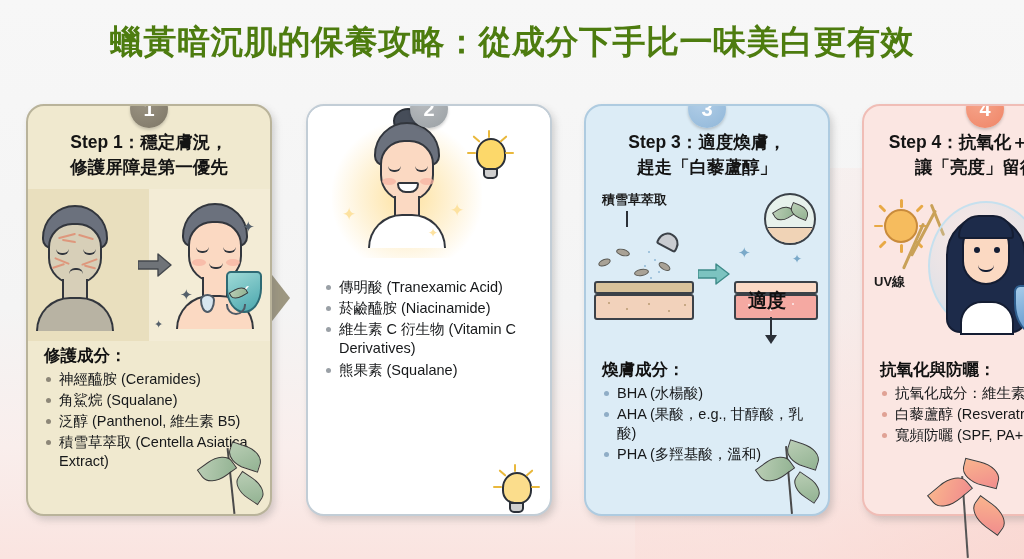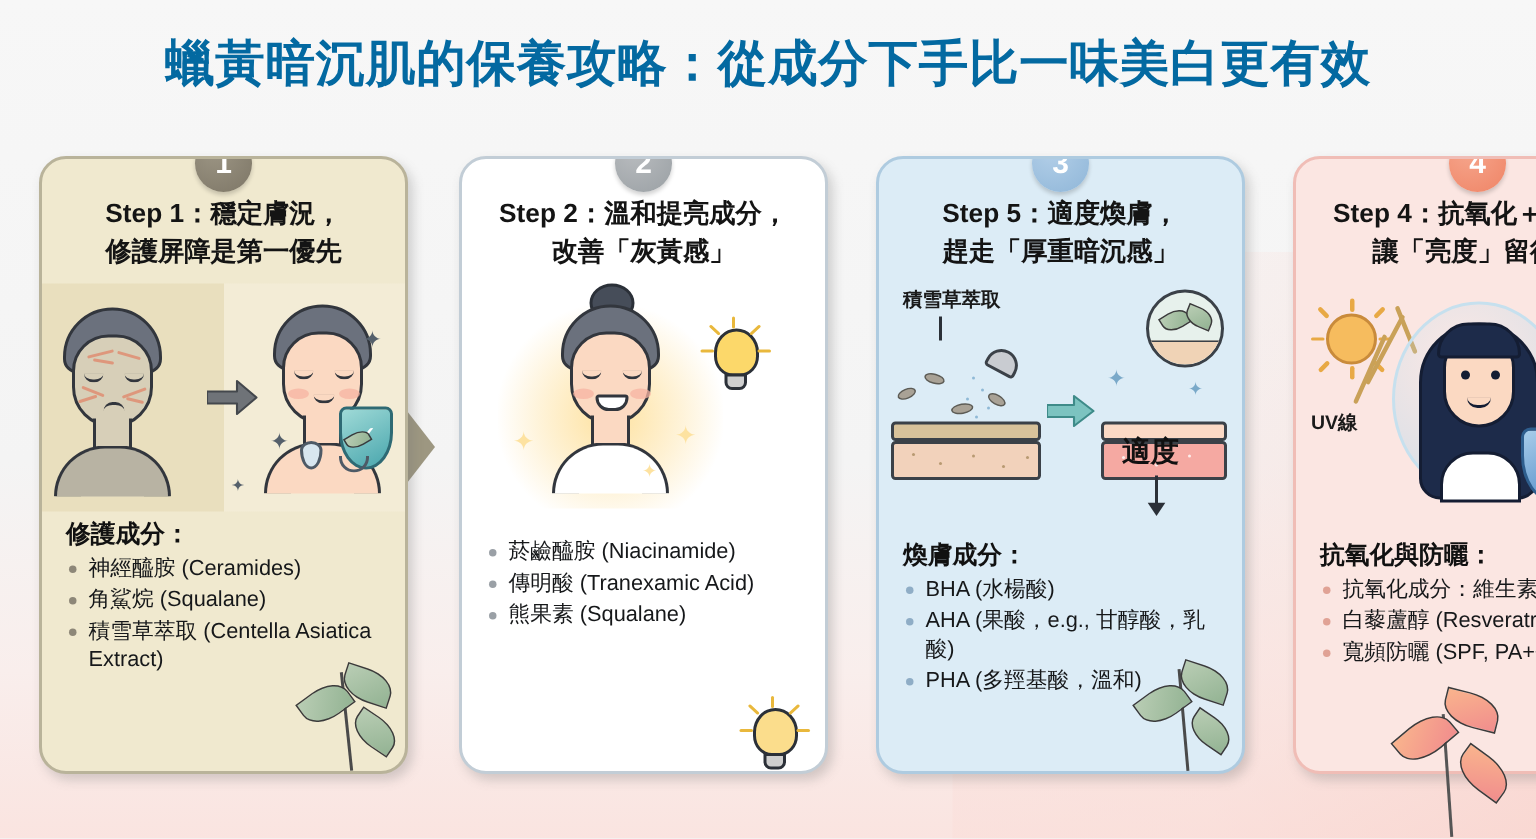--- a/index.html
+++ b/index.html
@@ -26,21 +26,21 @@
     background: linear-gradient(135deg, rgba(250,228,224,0) 0%, rgba(250,220,215,0.55) 70%, rgba(249,213,207,0.8) 100%);
   }
 
   
   .title {
     position: absolute;
     top: 22px; left: 0; right: 0;
     text-align: center;
     font-size: 33px;
     font-weight: bold;
-    color: #0369a1;
+    color: #4d7c0f;
     letter-spacing: 0.5px;
     line-height: 1.2;
     z-index: 6;
   }
 
   
   .cards {
     position: absolute;
     top: 104px; left: 22px; right: 10px;
     height: 430px;
@@ -340,38 +340,35 @@
 
     <div class="drop" style="left:172px; top:188px;"></div>
     <div class="hand-leaf" style="left:198px; top:198px;"></div>
     <div class="lf lf-green" style="left:202px; top:182px; width:17px; height:10px; transform:rotate(-30deg);"></div>
 
     <div class="list-block">
       <div class="list-title">修護成分：</div>
       <ul class="ing-list">
         <li>神經醯胺 (Ceramides)</li>
         <li>角鯊烷 (Squalane)</li>
+        <li>泛醇 (Panthenol, 維生素 B5)</li>
         <li>積雪草萃取 (Centella Asiatica Extract)</li>
       </ul>
     </div>
 
     <div class="leafdeco" style="left:168px; top:336px; width:80px; height:76px;">
       <div class="stem" style="left:34px; top:6px; height:66px; transform:rotate(-6deg);"></div>
       <div class="lf lf-green" style="left:4px; top:16px; width:34px; height:22px; transform:rotate(-36deg);"></div>
       <div class="lf lf-green" style="left:32px; top:4px; width:34px; height:22px; transform:rotate(18deg);"></div>
       <div class="lf lf-green" style="left:38px; top:36px; width:32px; height:20px; transform:rotate(34deg);"></div>
     </div>
   </div>
 
   <div class="card c2">
     <div class="badge b2">2</div>
-    <div class="card-head">
-      <span class="ln">Step 2：溫和提亮成分，</span>
-      <span class="ln">改善「灰黃感」</span>
-    </div>
 
     <div class="illus c2-illus">
       <div class="glow"></div>
       <div class="face f-good" style="left:58px; top:14px; width:84px; height:132px;">
         <div class="bun" style="left:27px; top:-14px;"></div>
         <div class="hair"></div>
           <div class="head"></div>
         <div class="eye l"></div>
           <div class="eye r"></div>
         <div class="cheekpink" style="left:16px;"></div>
@@ -390,42 +387,43 @@
         <div class="ray" style="left:-1px; top:22px; width:9px;"></div>
         <div class="ray" style="left:37px; top:22px; width:9px;"></div>
       </div>
       <div class="spark-w" style="left:34px; top:96px;">✦</div>
       <div class="spark-w" style="left:142px; top:92px;">✦</div>
       <div class="spark-w" style="left:120px; top:118px; font-size:12px;">✦</div>
     </div>
 
     <div class="list-block" style="padding-top:18px;">
       <ul class="ing-list">
+        <li>傳明酸 (Tranexamic Acid)</li>
         <li>菸鹼醯胺 (Niacinamide)</li>
-        <li>傳明酸 (Tranexamic Acid)</li>
+        <li>維生素 C 衍生物 (Vitamin C Derivatives)</li>
         <li>熊果素 (Squalane)</li>
       </ul>
     </div>
 
     <div style="position:absolute; left:186px; top:358px; width:44px; height:50px;">
       <div class="bulb" style="left:8px; top:8px; background:#fbdd8c;"></div>
       <div class="bulb-base" style="left:15px; top:38px;"></div>
       <div class="ray" style="left:20px; top:0px; width:2px; height:8px; background:#e9b83c;"></div>
       <div class="ray" style="left:4px; top:8px; width:9px; transform:rotate(42deg);"></div>
       <div class="ray" style="left:31px; top:8px; width:9px; transform:rotate(-42deg);"></div>
       <div class="ray" style="left:-1px; top:22px; width:9px;"></div>
       <div class="ray" style="left:37px; top:22px; width:9px;"></div>
     </div>
   </div>
 
   <div class="card c3">
     <div class="badge b3">3</div>
     <div class="card-head">
-      <span class="ln">Step 5：適度煥膚，</span>
-      <span class="ln">趕走「厚重暗沉感」</span>
+      <span class="ln">Step 3：適度煥膚，</span>
+      <span class="ln">趕走「白藜蘆醇」</span>
     </div>
 
     <div class="illus c3-illus">
       <div class="lbl-old" style="left:16px; top:2px;">積雪草萃取</div>
       <div class="down-arrow" style="left:40px; top:22px; height:16px;"></div>
 
       <div class="skin-block skin-top" style="left:8px; top:92px; width:100px; background:#d8c29a;"></div>
       <div class="skin-block skin-bot" style="left:8px; top:105px; width:100px; background:#f2d2bb;">
         <div class="grain" style="left:12px; top:6px; background:#b89a72;"></div>
         <div class="grain" style="left:30px; top:12px; background:#b89a72;"></div>

